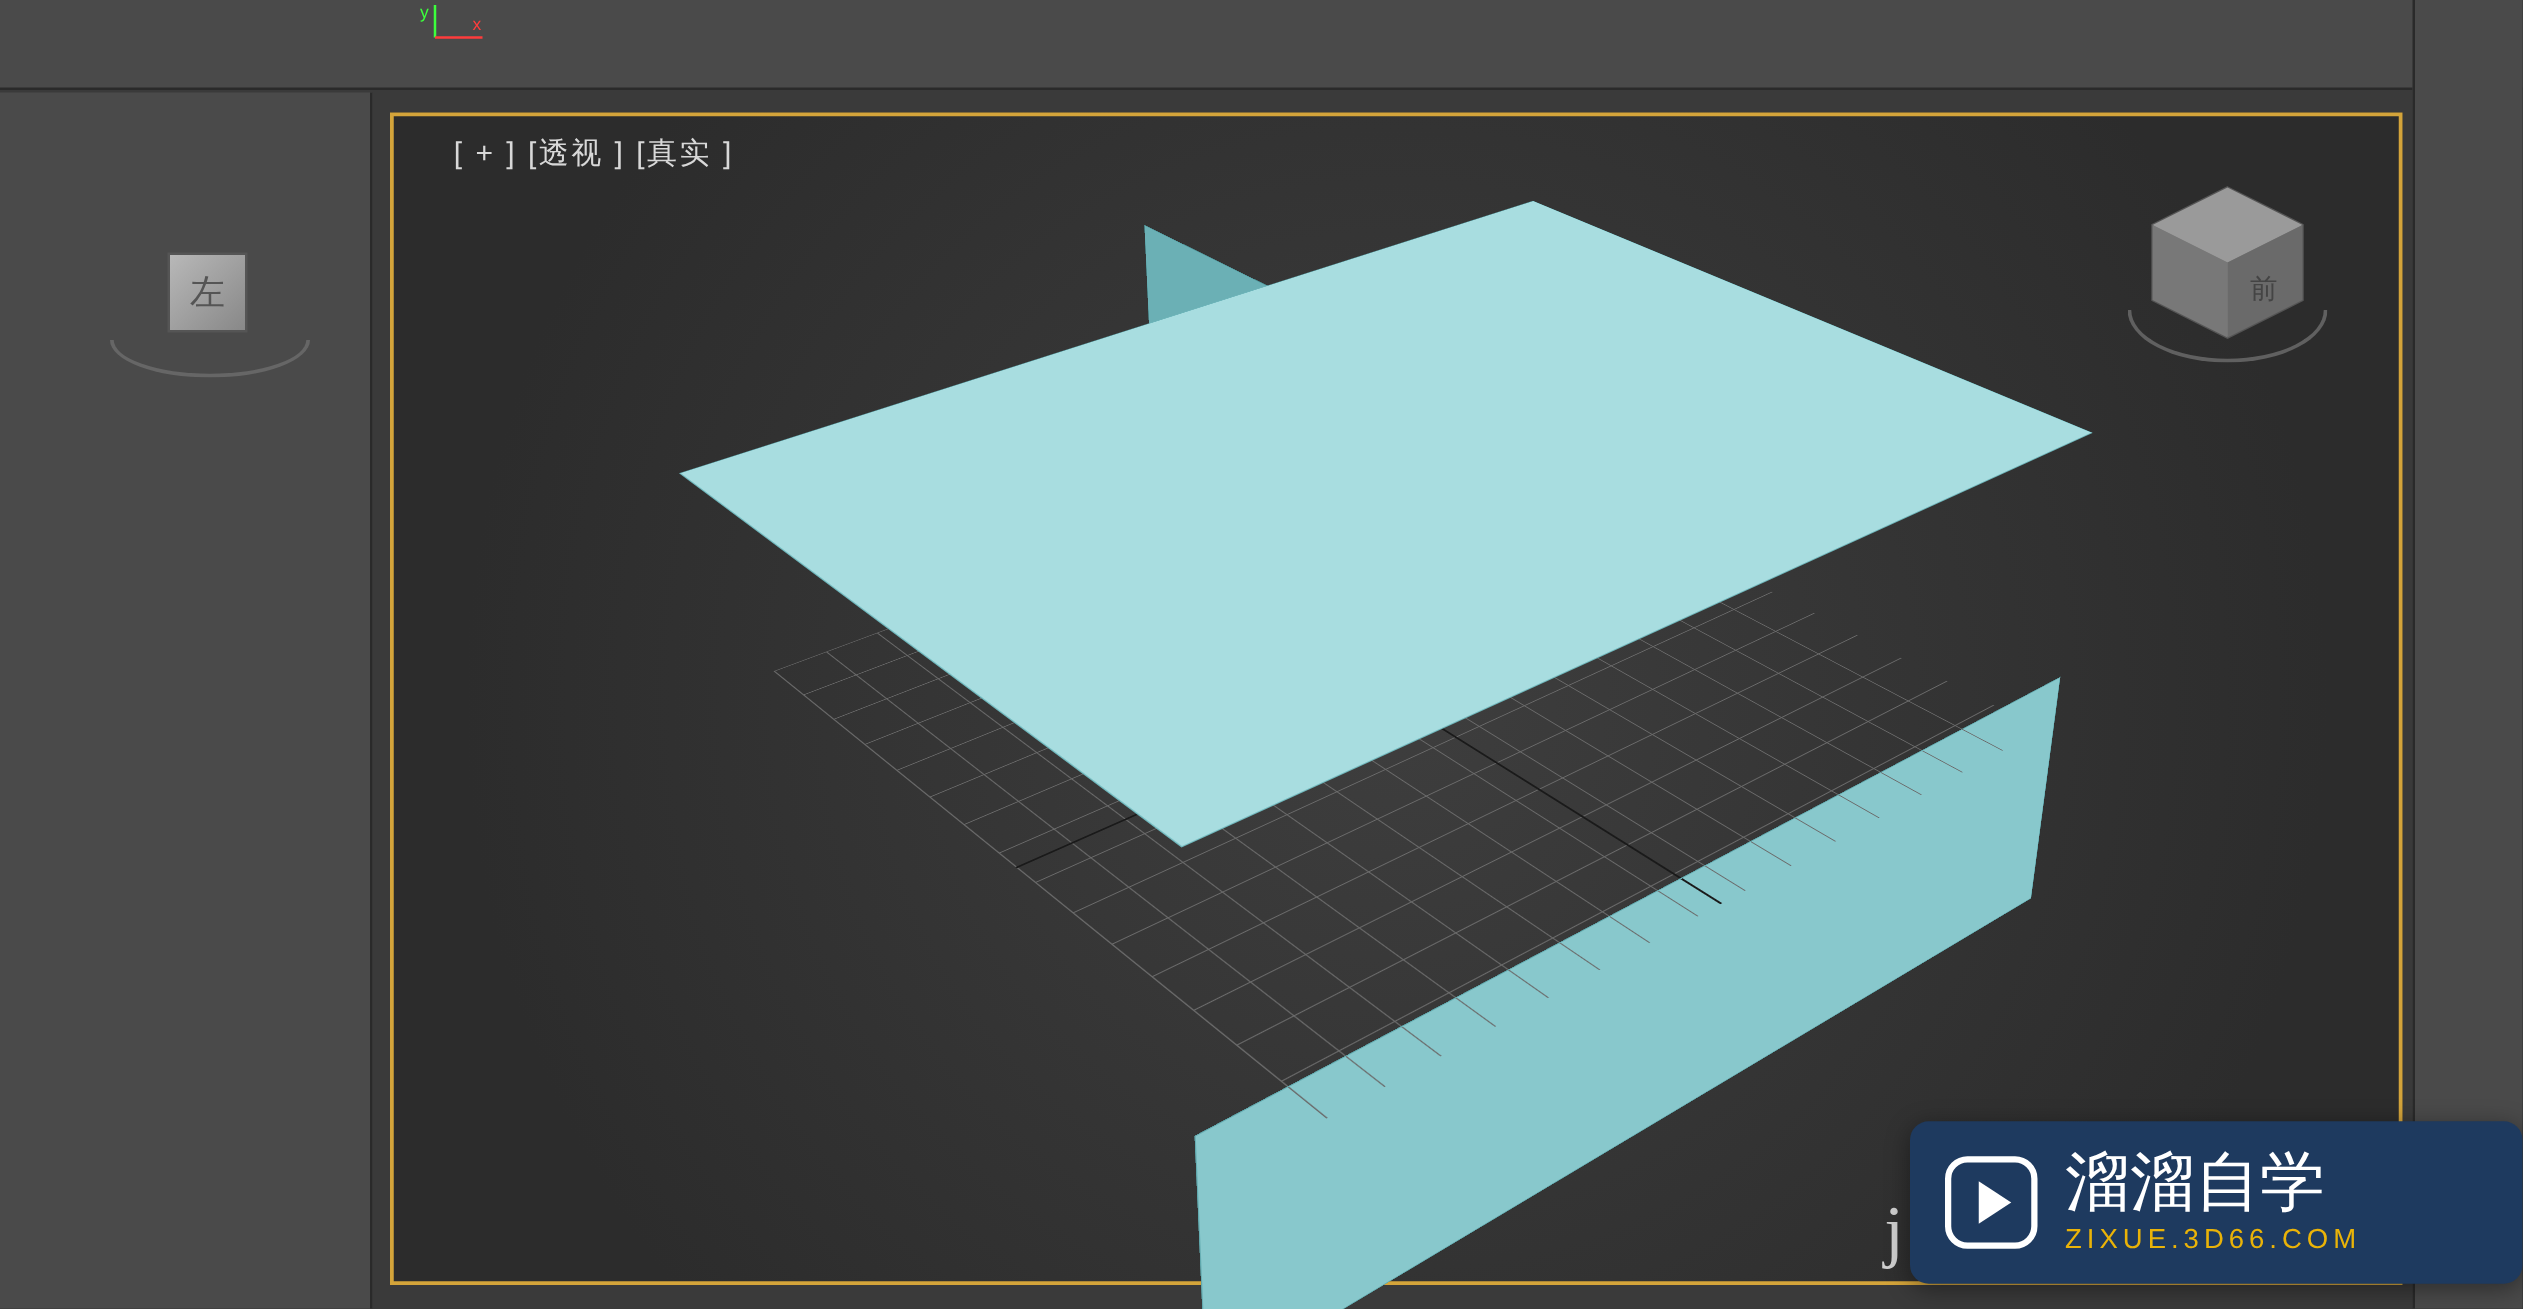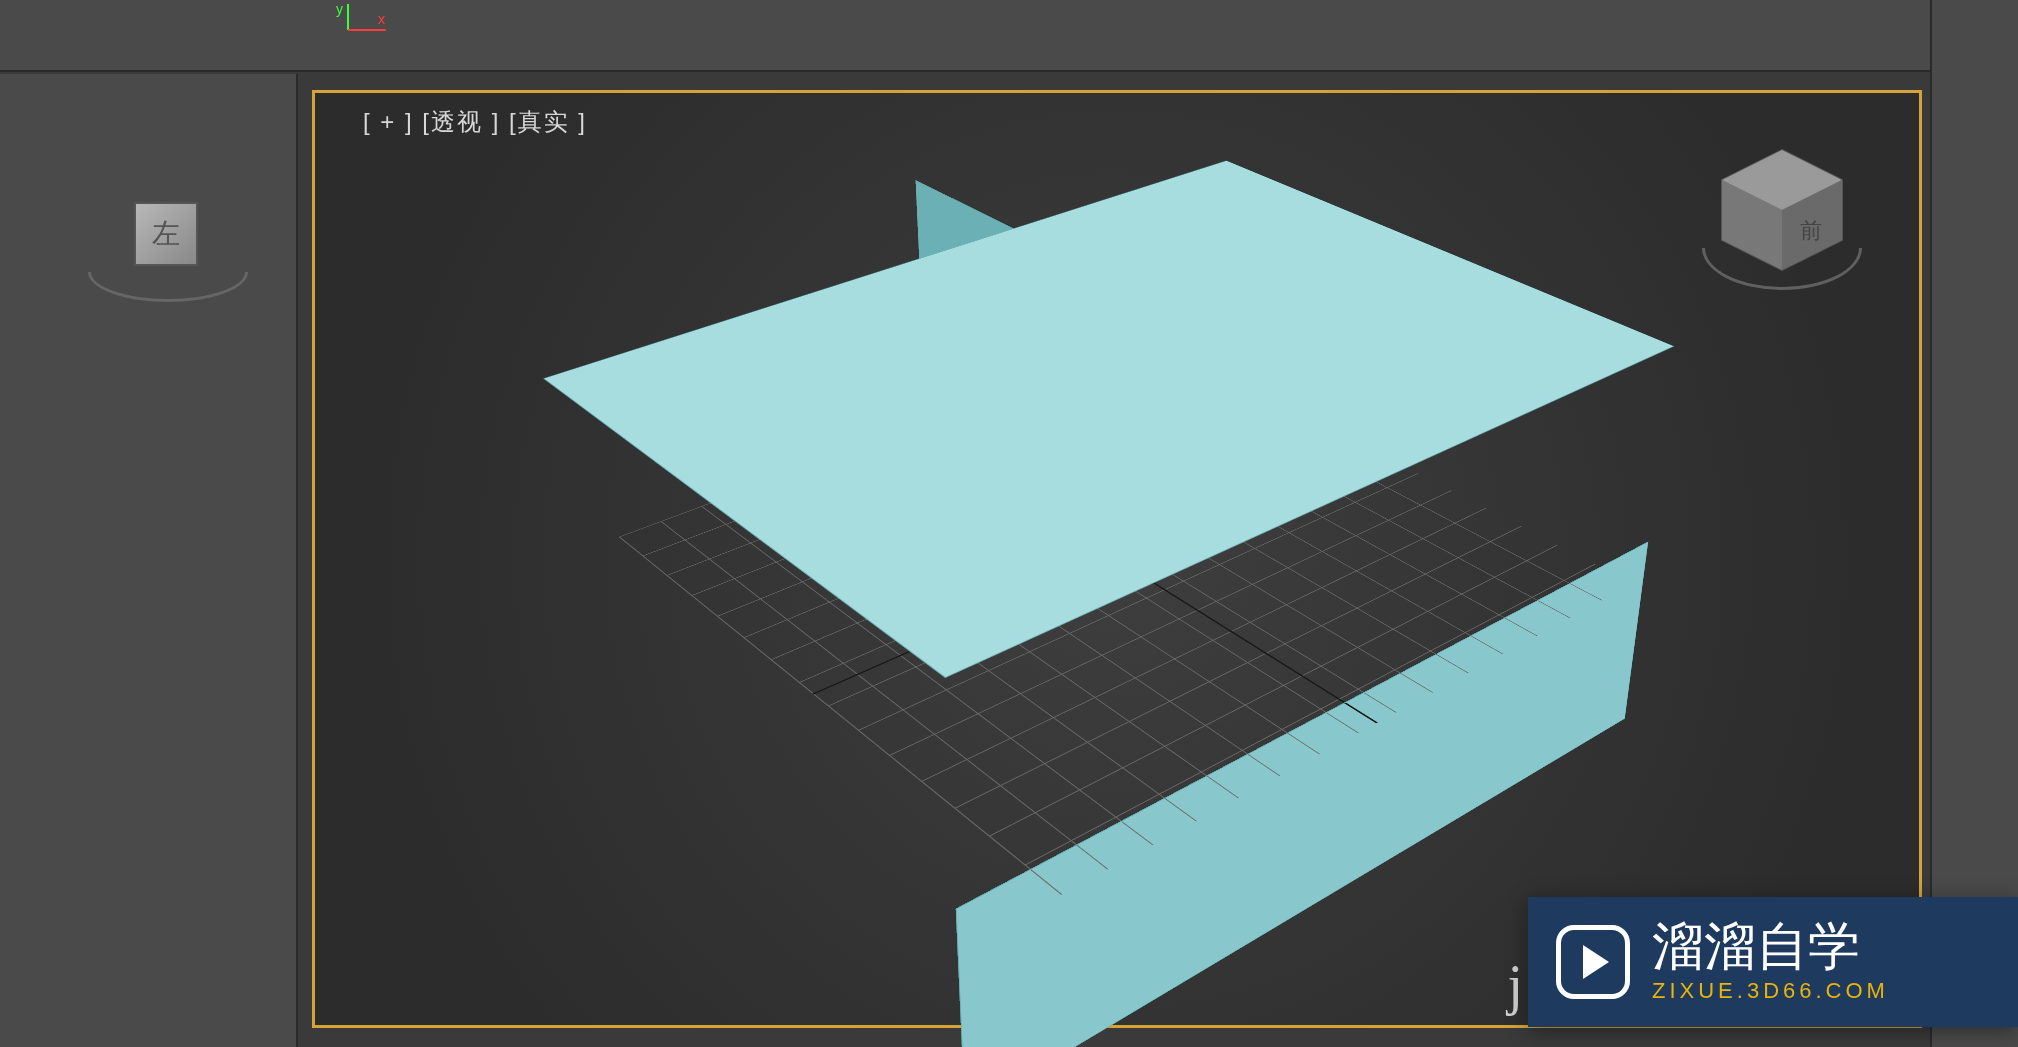--- a/index.html
+++ b/index.html
@@ -142,20 +142,21 @@
     .watermark {
       position: absolute;
       right: 0; bottom: 20px;
       width: 490px; height: 130px;
       background: #1e3a5f;
       display: flex;
       align-items: center;
       padding-left: 28px;
       gap: 22px;
       box-shadow: 0 4px 20px rgba(0,0,0,0.4);
+      border-radius: 15px;
     }
     .wm-play {
       width: 74px; height: 74px;
       border: 5px solid #fff;
       border-radius: 18px;
       display: flex; align-items: center; justify-content: center;
       position: relative;
       flex-shrink: 0;
     }
     .wm-play::after {

